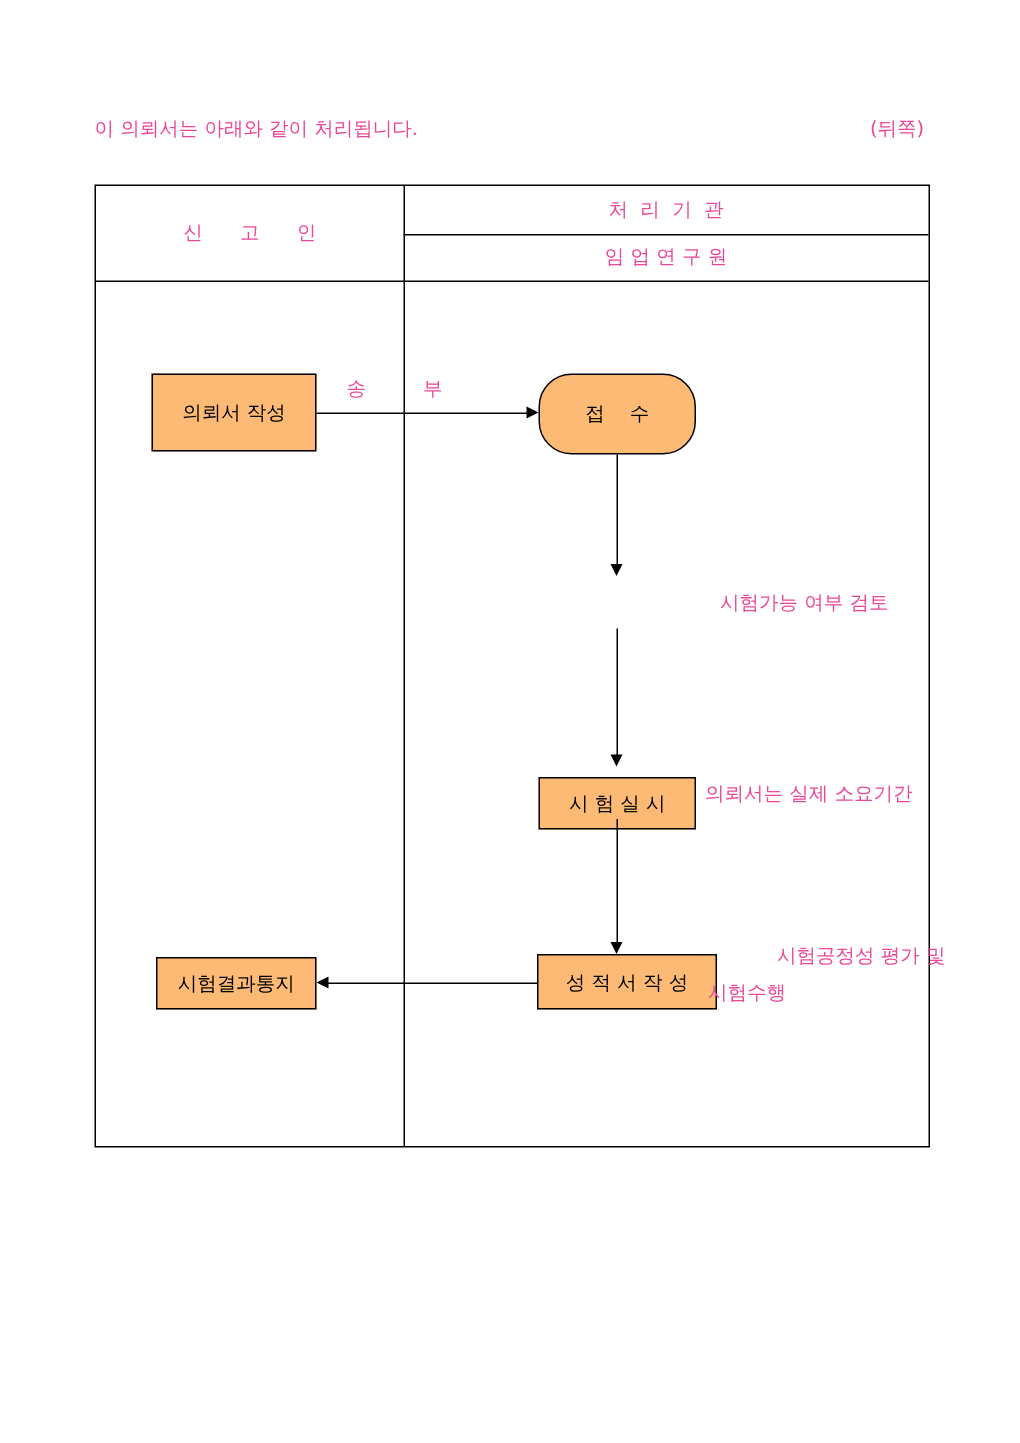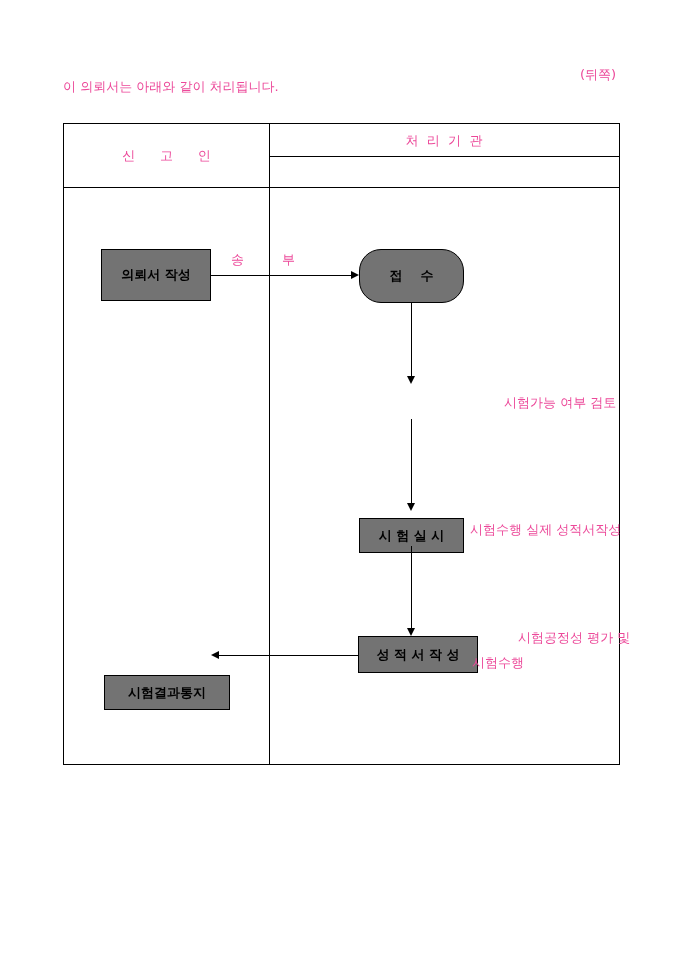--- a/index.html
+++ b/index.html
@@ -36,28 +36,27 @@
     box-sizing: content-box;
     background: #ffffff;
   }
   .line {
     position: absolute;
     background: #000;
   }
   .fbox {
     position: absolute;
     border: 1px solid #000;
-    background: #737373;
+    background: #fdba74;
     display: flex;
     align-items: center;
     justify-content: center;
     font-size: 13px;
     white-space: pre;
     box-sizing: border-box;
-    font-weight: bold;
   }
   .head {
     position: absolute;
     width: 0;
     height: 0;
   }
   .head-right {
     border-top: 4px solid transparent;
     border-bottom: 4px solid transparent;
     border-left: 8px solid #000;
@@ -72,57 +71,58 @@
     border-right: 4px solid transparent;
     border-top: 8px solid #000;
   }
 </style>
 </head>
 <body>
 
 <div class="page">
 
   <div class="txt" style="left:63px; top:79px;">이 의뢰서는 아래와 같이 처리됩니다.</div>
-  <div class="txt" style="left:580px; top:67px;">(뒤쪽)</div>
+  <div class="txt" style="left:580px; top:79px;">(뒤쪽)</div>
 
   <div class="table-frame">
 
     <div class="line" style="left:205px; top:0; width:1px; height:640px;"></div>
     <div class="line" style="left:205px; top:32px; width:350px; height:1px;"></div>
     <div class="line" style="left:0; top:63px; width:555px; height:1px;"></div>
 
     <div class="txt center" style="left:205px; top:9px; width:350px;">처  리  기  관</div>
     <div class="txt center" style="left:0; top:24px; width:205px;">신      고      인</div>
+    <div class="txt center" style="left:205px; top:40px; width:350px;">임 업 연 구 원</div>
 
     <div class="fbox" style="left:37px; top:125px; width:110px; height:52px;">의뢰서 작성</div>
 
     <div class="txt" style="left:167px; top:128px;">송</div>
     <div class="txt" style="left:218px; top:128px;">부</div>
     <div class="line" style="left:147px; top:151px; width:141px; height:1px;"></div>
     <div class="head head-right" style="left:287px; top:147px;"></div>
 
     <div class="fbox" style="left:295px; top:125px; width:105px; height:54px;border-radius:22px;">접    수</div>
 
     <div class="line" style="left:347px; top:179px; width:1px; height:74px;"></div>
     <div class="head head-down" style="left:343px; top:252px;"></div>
 
-    <div class="txt" style="left:440px; top:271px;">시험가능 여부 검토</div>
+    <div class="txt" style="left:416px; top:271px;">시험가능 여부 검토</div>
 
     <div class="line" style="left:347px; top:295px; width:1px; height:85px;"></div>
     <div class="head head-down" style="left:343px; top:379px;"></div>
 
     <div class="fbox" style="left:295px; top:394px; width:105px; height:35px;">시 험 실 시</div>
-    <div class="txt" style="left:406px; top:398px;">시험수행 실제 성적서작성</div>
+    <div class="txt" style="left:406px; top:398px;">의뢰서는 실제 소요기간</div>
 
     <div class="line" style="left:347px; top:422px; width:1px; height:83px;"></div>
     <div class="head head-down" style="left:343px; top:504px;"></div>
 
     <div class="fbox" style="left:294px; top:512px; width:120px; height:37px;">성 적 서 작 성</div>
     <div class="txt" style="left:408px; top:506px;margin-left:46px;">시험공정성 평가 및</div>
     <div class="txt" style="left:408px; top:531px;">시험수행</div>
 
     <div class="line" style="left:154px; top:531px; width:140px; height:1px;"></div>
     <div class="head head-left" style="left:147px; top:527px;"></div>
 
-    <div class="fbox" style="left:40px; top:514px; width:126px; height:35px;margin-top:37px;">시험결과통지</div>
+    <div class="fbox" style="left:40px; top:514px; width:107px; height:35px;">시험결과통지</div>
 
   </div>
 </div>
 
 </body></html>

